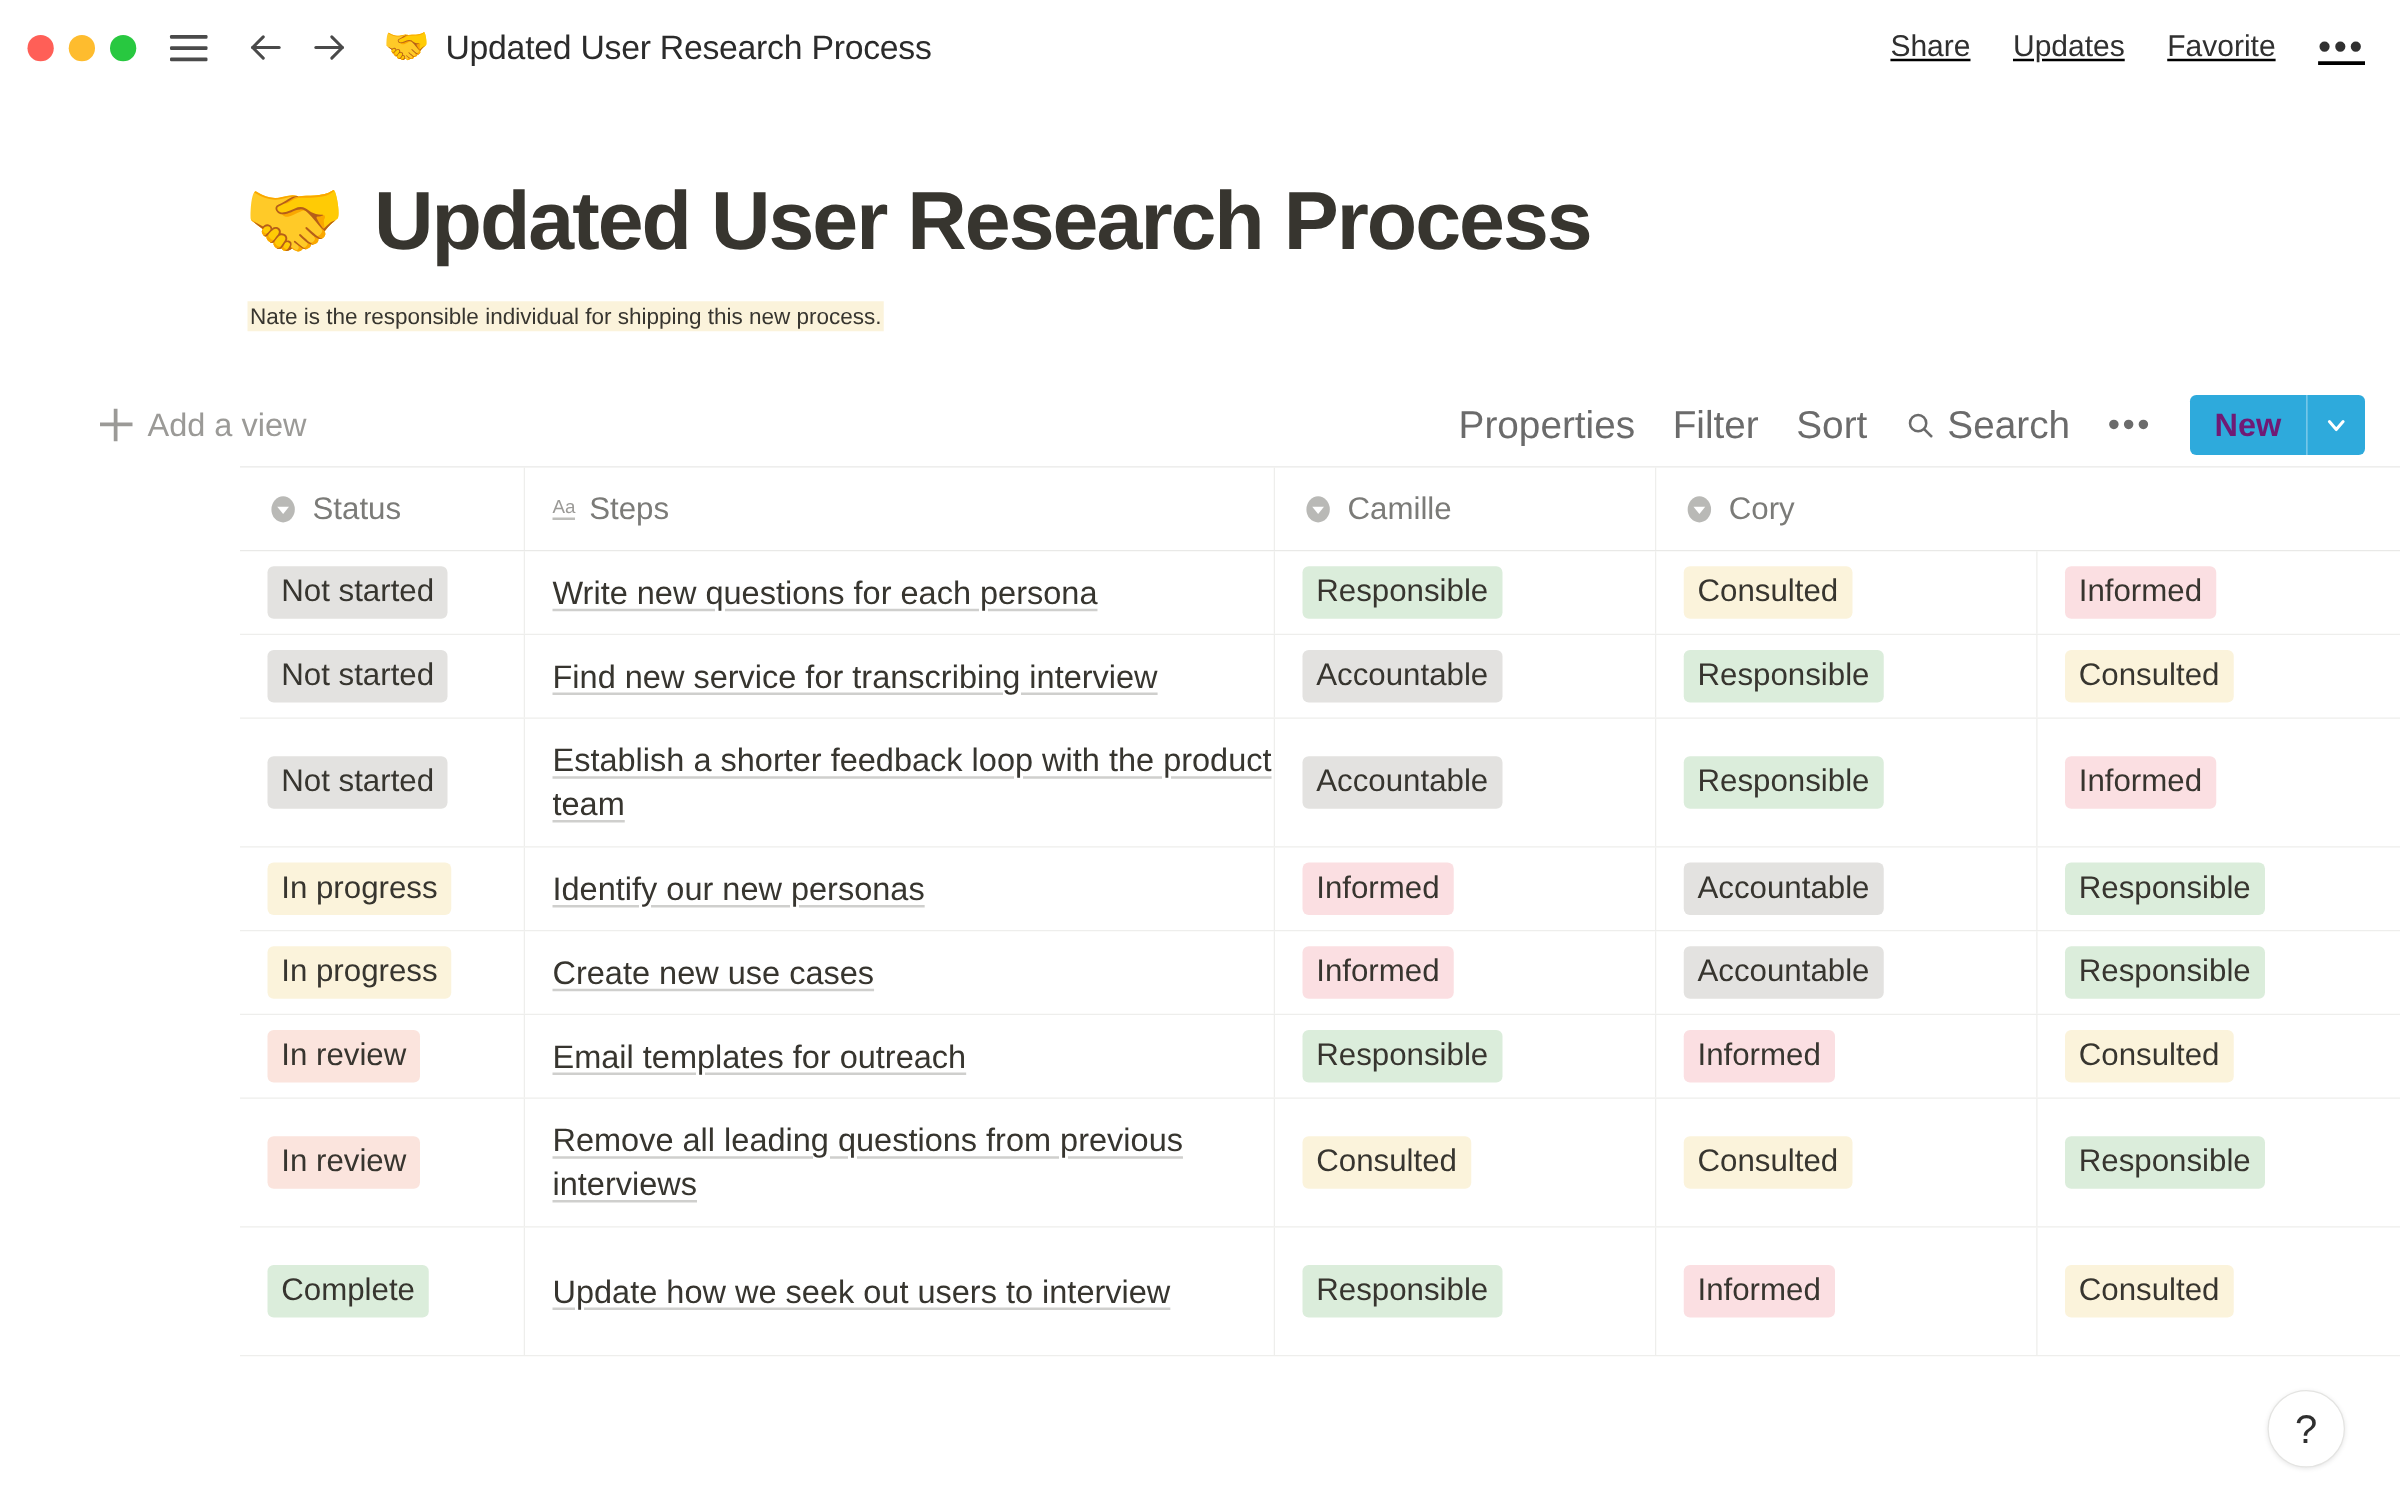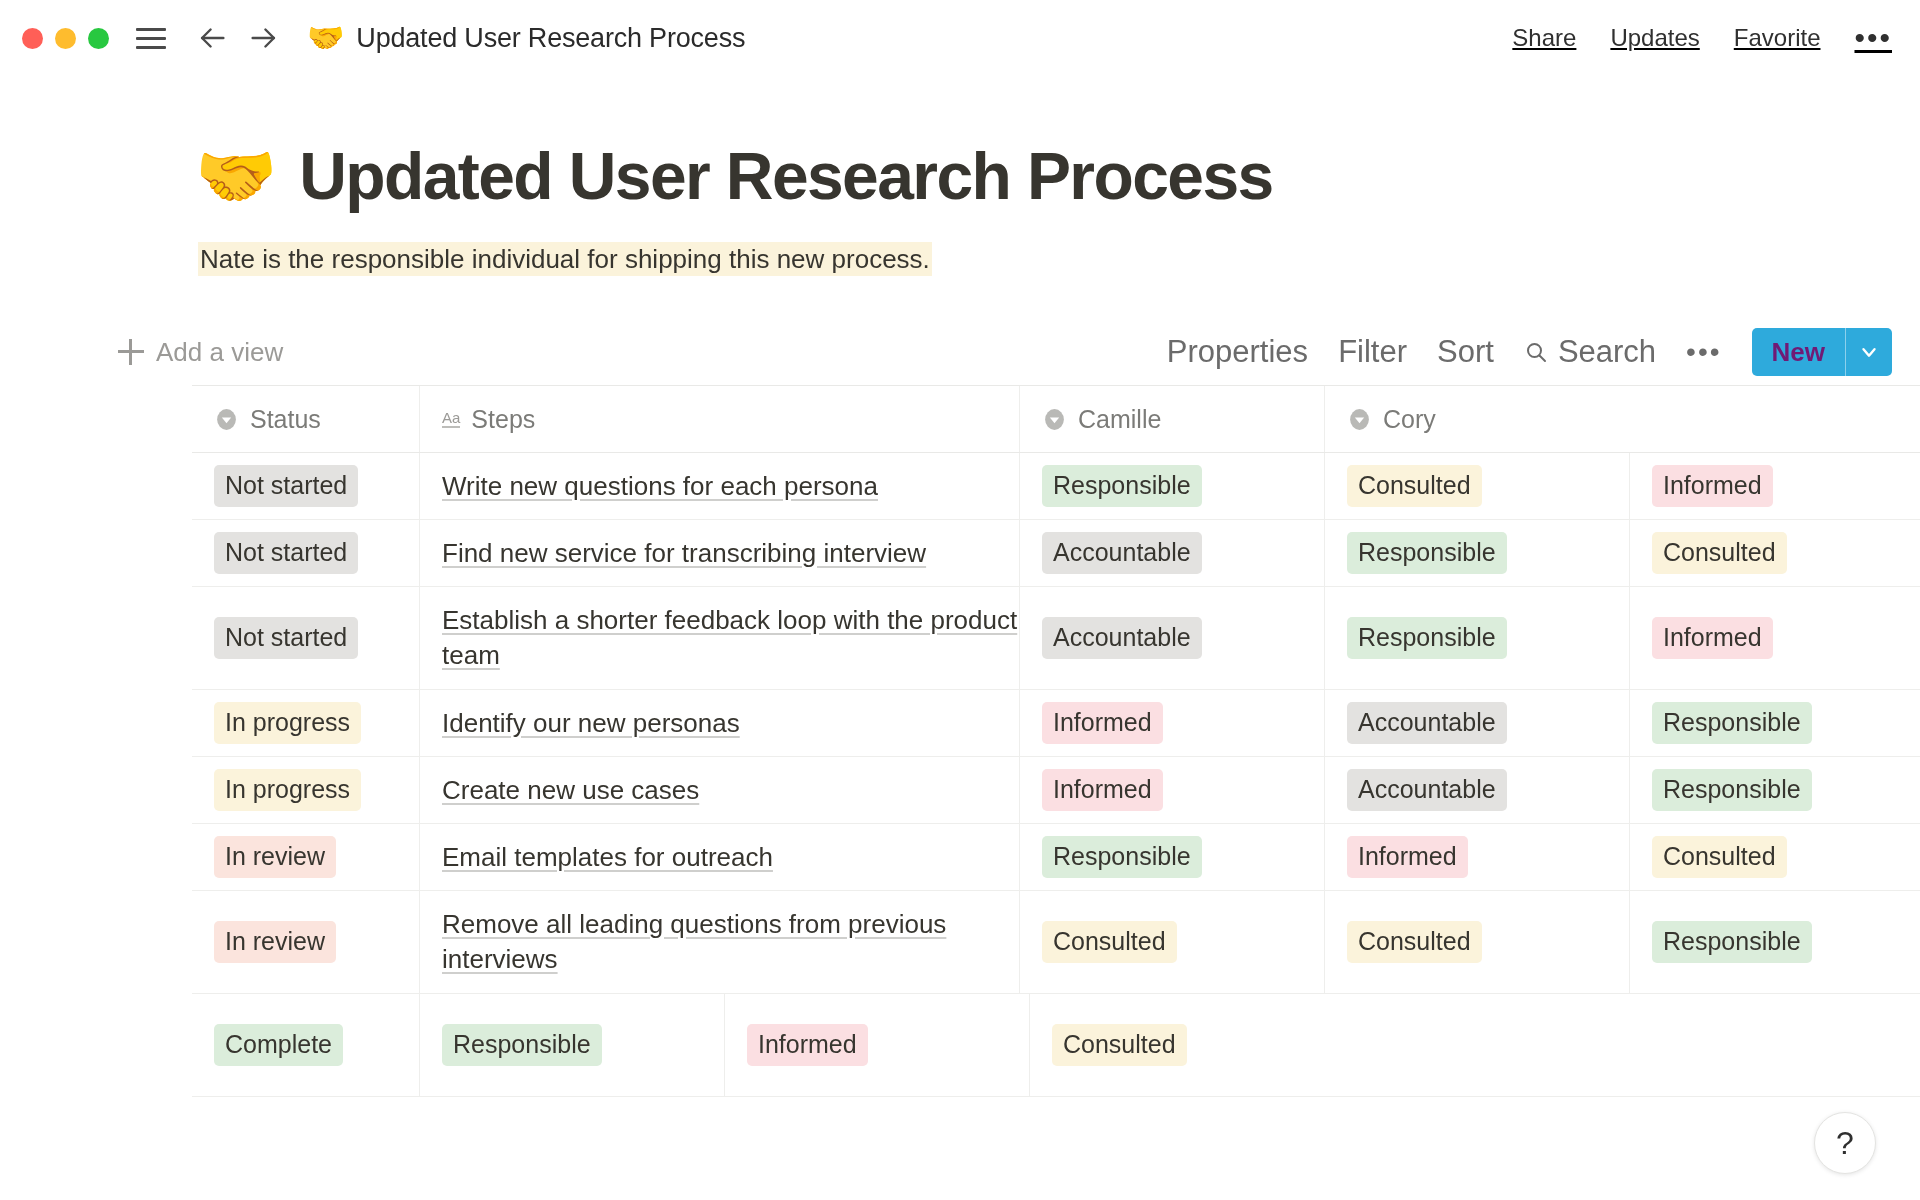--- a/index.html
+++ b/index.html
@@ -82,31 +82,31 @@
     font-size: 66px;
     font-weight: bold;
     color: #37352f;
     letter-spacing: -1.6px;
     white-space: nowrap;
   }
 
   .page-sub-wrap { padding-left: 198px; margin-top: 26px; }
   .page-sub {
     display: inline;
-    font-size: 26px;
+    font-size: 18px;
     color: #37352f;
     background: #fbf3db;
     padding: 2px 2px;
     line-height: 1.5;
   }
 
   
   .toolbar {
     margin-top: 46px;
-    padding: 0 0 0 118px;
+    padding: 0 0 0 80px;
     display: flex;
     align-items: center;
     height: 54px;
   }
   .add-view {
     display: flex; align-items: center; gap: 12px;
     color: #9b9a97; font-size: 26px; cursor: pointer;
   }
   .plus-icon {
     width: 26px; height: 26px; position: relative; display: inline-block;
@@ -459,20 +459,23 @@
               <span class="tag tag-yellow">Consulted</span>
             </div>
             <div class="tcell c-person last">
               <span class="tag tag-green">Responsible</span>
             </div>
           </div>
           <div class="trow tall">
             <div class="tcell c-status">
               <span class="tag tag-green">Complete</span>
             </div>
+            <div class="tcell c-steps">
+              <span class="step-link">Update how we seek out users to interview</span>
+            </div>
             <div class="tcell c-person">
               <span class="tag tag-green">Responsible</span>
             </div>
             <div class="tcell c-person">
               <span class="tag tag-pink">Informed</span>
             </div>
             <div class="tcell c-person last">
               <span class="tag tag-yellow">Consulted</span>
             </div>
           </div>

